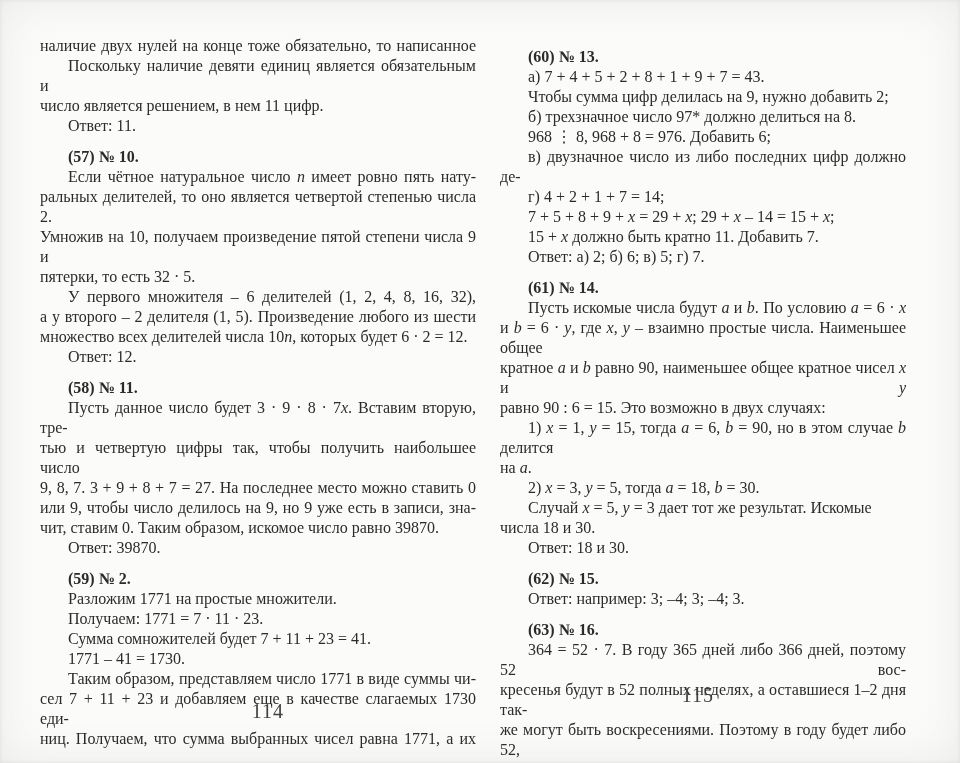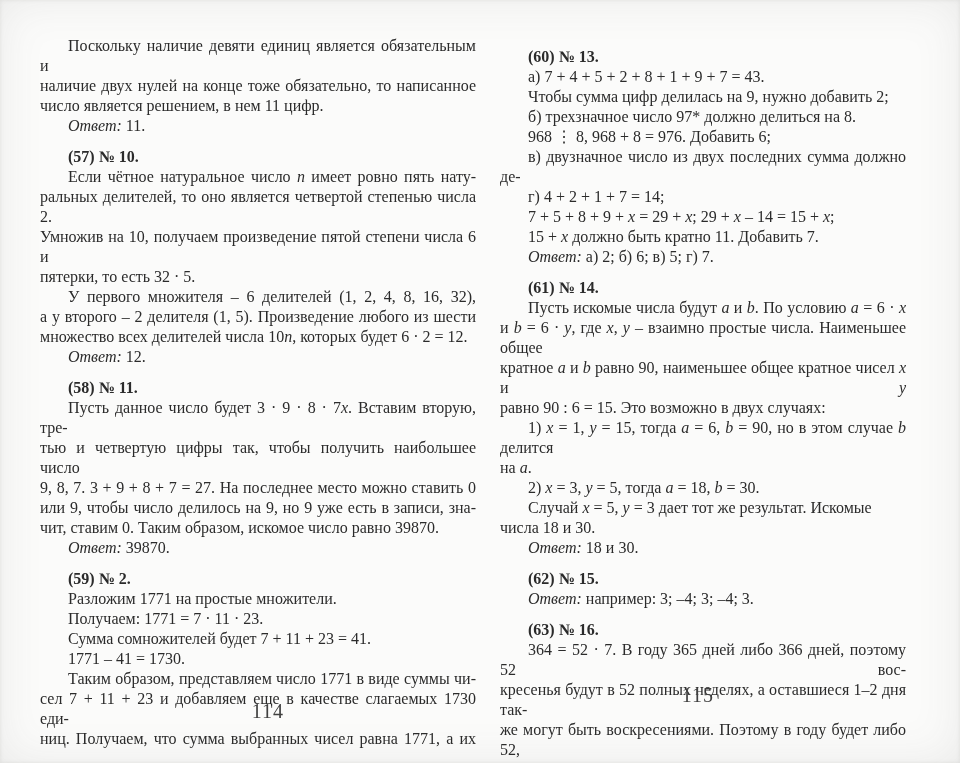--- a/index.html
+++ b/index.html
@@ -37,48 +37,47 @@
   }
   .block.heading {
     font-weight: bold;
     margin-top: 11px;
     text-indent: 28px;
   }
   .block.answer {
     text-indent: 28px;
   }
   .block.answer .ans-label {
-    font-style: italic;
   }
   i { font-style: italic; }
   .page-number {
     position: absolute;
     font-size: 20px;
     color: #404040;
     letter-spacing: 1px;
   }
   .page-number.left  { top: 700px; left: 238px; width: 60px; text-align: center; }
   .page-number.right { top: 684px; left: 668px; width: 60px; text-align: center; }
 </style>
 </head>
 <body>
 
 <div class="scan">
   <div class="page-col left">
       <div class="block paragraph">
+        <div class="line just">наличие двух нулей на конце тоже обязательно, то написанное</div>
         <div class="line first just">Поскольку наличие девяти единиц является обязательным и</div>
-        <div class="line just">наличие двух нулей на конце тоже обязательно, то написанное</div>
         <div class="line">число является решением, в нем 11 цифр.</div>
       </div>
       <div class="block answer"><span class="ans-label">Ответ:</span> <span>11.</span></div>
       <div class="block heading">(57) № 10.</div>
       <div class="block paragraph">
         <div class="line first just">Если чётное натуральное число <i>n</i> имеет ровно пять нату-</div>
         <div class="line just">ральных делителей, то оно является четвертой степенью числа 2.</div>
-        <div class="line just">Умножив на 10, получаем произведение пятой степени числа 6 и</div>
+        <div class="line just">Умножив на 10, получаем произведение пятой степени числа 9 и</div>
         <div class="line">пятерки, то есть 32 · 5.</div>
       </div>
       <div class="block paragraph">
         <div class="line first just">У первого множителя – 6 делителей (1, 2, 4, 8, 16, 32),</div>
         <div class="line just">а у второго – 2 делителя (1, 5). Произведение любого из шести</div>
         <div class="line">множество всех делителей числа 10<i>n</i>, которых будет 6 · 2 = 12.</div>
       </div>
       <div class="block answer"><span class="ans-label">Ответ:</span> <span>12.</span></div>
       <div class="block heading">(58) № 11.</div>
       <div class="block paragraph">
@@ -116,21 +115,21 @@
       <div class="block paragraph">
         <div class="line first">Чтобы сумма цифр делилась на 9, нужно добавить 2;</div>
       </div>
       <div class="block paragraph">
         <div class="line first">б) трехзначное число 97* должно делиться на 8.</div>
       </div>
       <div class="block paragraph">
         <div class="line first">968 ⋮ 8, 968 + 8 = 976. Добавить 6;</div>
       </div>
       <div class="block paragraph">
-        <div class="line first just">в) двузначное число из двух последних сумма должно де-</div>
+        <div class="line first just">в) двузначное число из либо последних цифр должно де-</div>
       </div>
       <div class="block paragraph">
         <div class="line first">г) 4 + 2 + 1 + 7 = 14;</div>
       </div>
       <div class="block paragraph">
         <div class="line first">7 + 5 + 8 + 9 + <i>x</i> = 29 + <i>x</i>; 29 + <i>x</i> – 14 = 15 + <i>x</i>;</div>
       </div>
       <div class="block paragraph">
         <div class="line first">15 + <i>x</i> должно быть кратно 11. Добавить 7.</div>
       </div>

